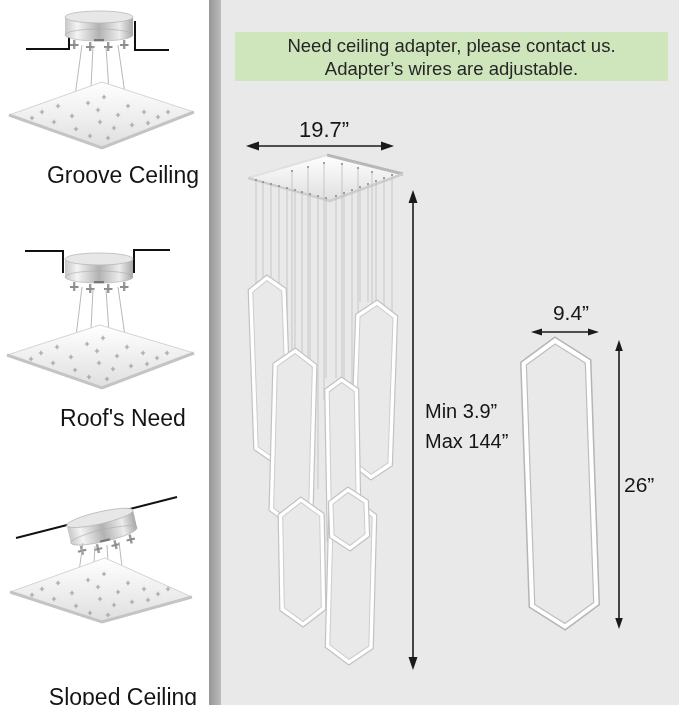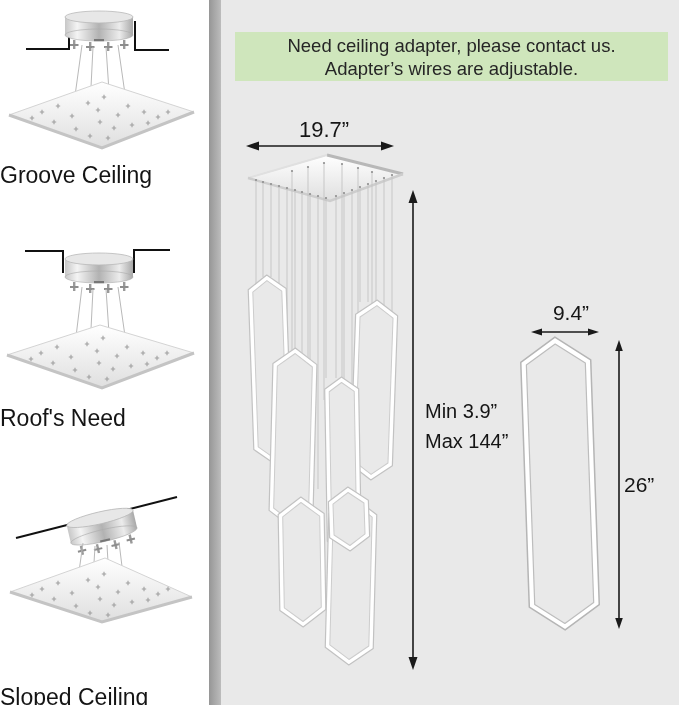--- a/index.html
+++ b/index.html
@@ -3,21 +3,21 @@
 <meta charset="utf-8">
 <style>
   html,body{margin:0;padding:0;background:#fff;}
   .page{position:relative;width:679px;height:705px;background:#e9e9e9;overflow:hidden;
         font-family:"Liberation Sans",sans-serif;}
   .sidebar{position:absolute;left:0;top:0;width:209px;height:705px;background:#ffffff;}
   .divider{position:absolute;left:209px;top:0;width:12px;height:705px;
            background:linear-gradient(90deg,#969696,#bcbcbc);}
   .ill{position:absolute;left:2px;width:200px;}
   #ill2{top:0;height:705px;}   
-  .option-label{position:absolute;left:0;width:246px;text-align:left;
+  .option-label{position:absolute;left:0;width:246px;text-align:center;
                 font-size:23px;color:#141414;letter-spacing:0px;}
   #label-0{top:162px;}
   #label-1{top:405px;}
   #label-2{top:684px;}
   .banner{position:absolute;left:235px;top:32px;width:433px;height:49px;background:#cfe6bc;
           display:flex;flex-direction:column;justify-content:center;align-items:center;}
   .banner div{font-size:18.5px;line-height:23px;color:#262626;}
   .main-svg{position:absolute;left:0;top:0;width:679px;height:705px;pointer-events:none;}
   svg text{font-family:"Liberation Sans",sans-serif;fill:#151515;}
   .dim{stroke:#1a1a1a;stroke-width:1.6;}

